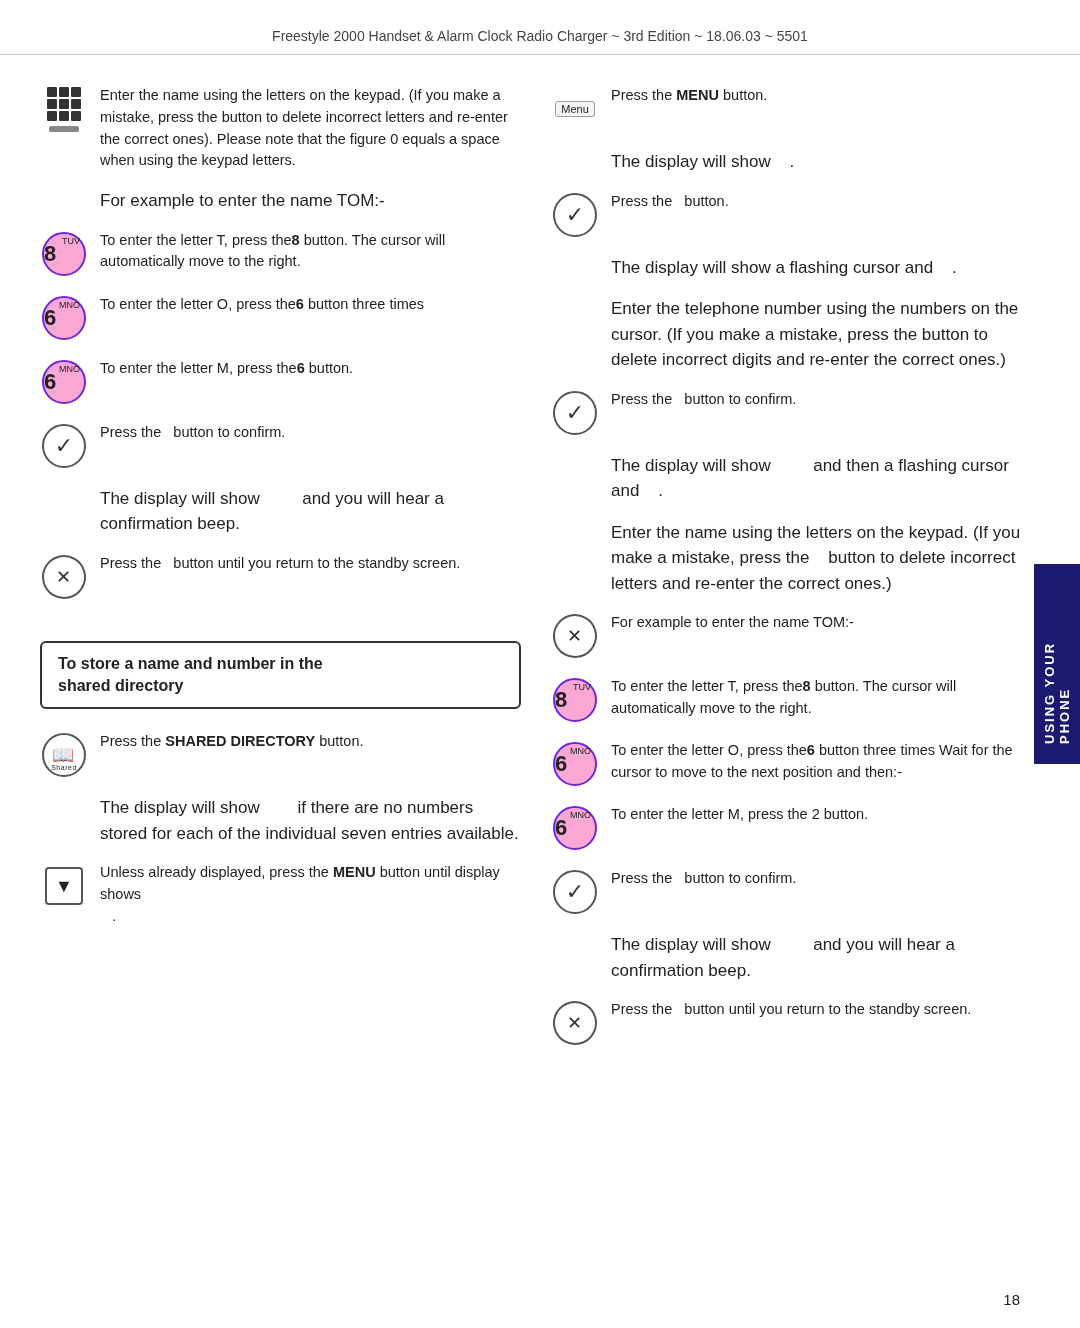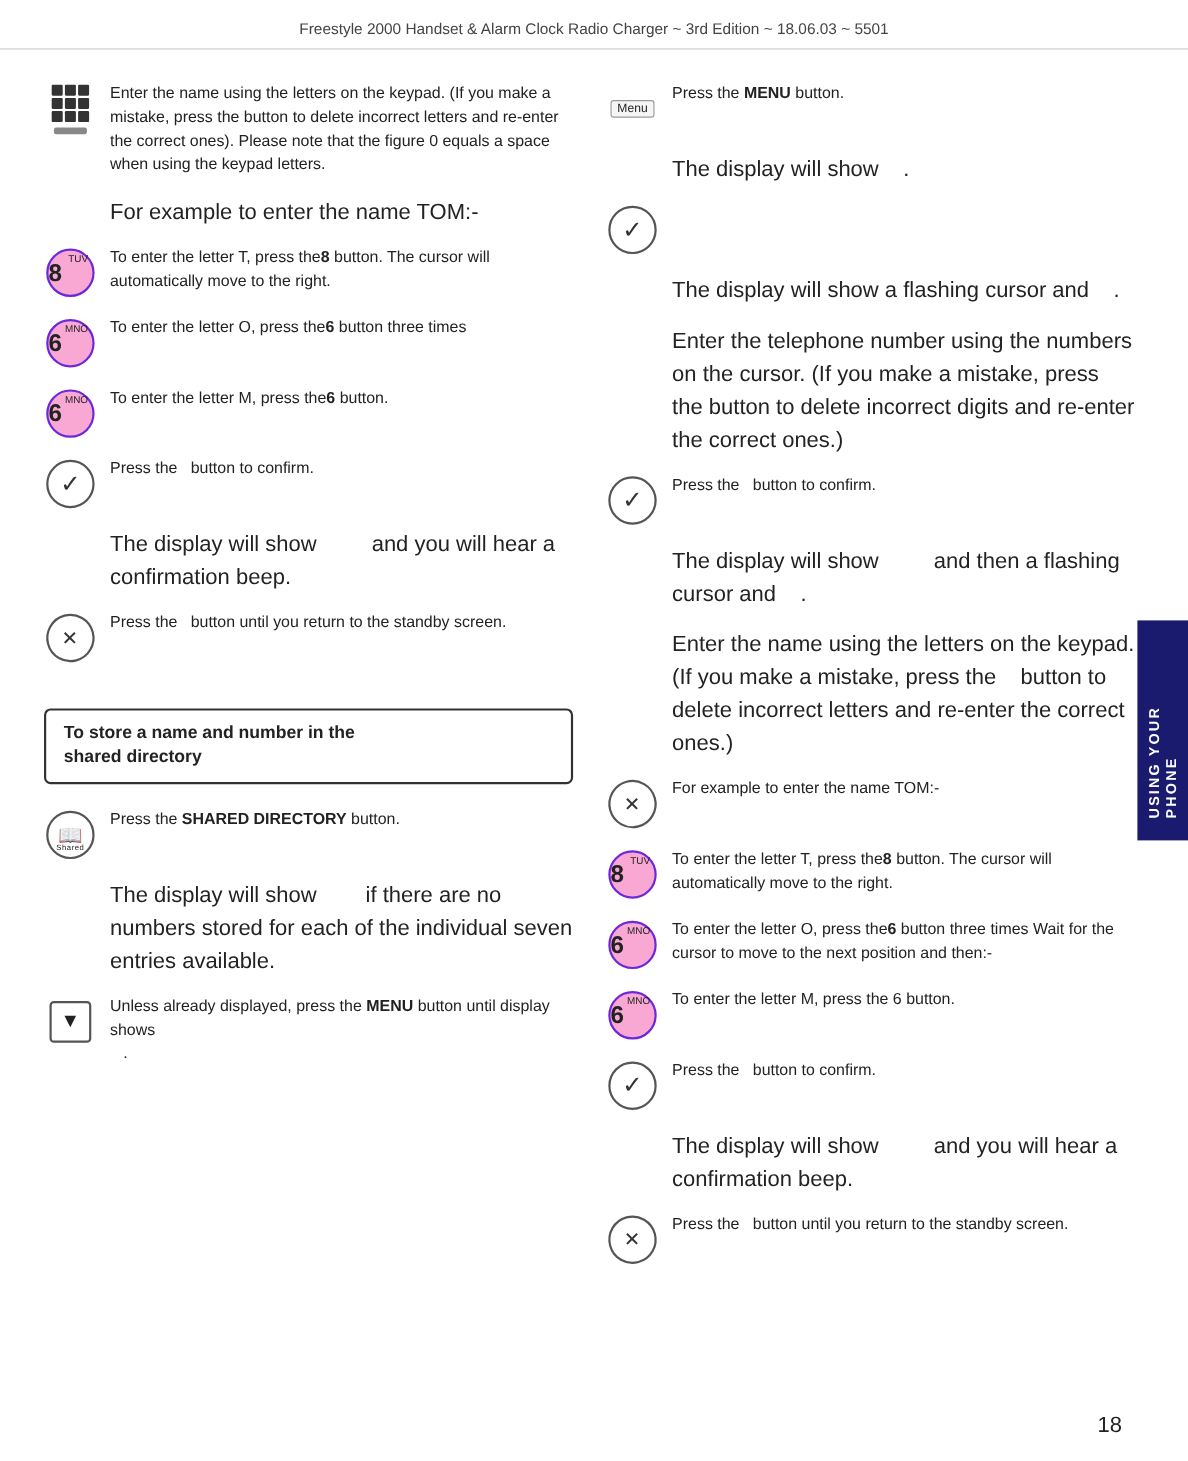--- a/index.html
+++ b/index.html
@@ -13,20 +13,21 @@
       position: relative;
       overflow: hidden;
     }
 
     .page-header {
       text-align: center;
       font-size: 14px;
       color: #444;
       padding: 18px 0 10px 0;
       border-bottom: 1px solid #ccc;
+      margin-top: 10px;
     }
 
     .main-content {
       display: flex;
       flex-direction: row;
       padding: 30px 48px 20px 40px;
       gap: 30px;
       height: calc(100% - 50px);
     }
 
@@ -215,27 +216,27 @@
       width: 10px;
       height: 10px;
       background: #333;
       border-radius: 1px;
     }
 
     .page-number {
       position: absolute;
       bottom: 20px;
       right: 60px;
-      font-size: 20px;
+      font-size: 15px;
     }
 
     .indent-text {
       margin-left: 60px;
       line-height: 1.5;
-      font-size: 20px;
+      font-size: 17px;
       margin-bottom: 6px;
     }
   </style>
 </head>
 <body>
 
 <div class="page-header">
   <span>Freestyle 2000 Handset &amp; Alarm Clock Radio Charger ~ 3rd Edition ~ 18.06.03 ~ 5501</span>
 </div>
 
@@ -347,20 +348,21 @@
       </div>
       <div class="text-block">Press the&nbsp;<strong>MENU</strong> button.</div>
     </div>
 
     <div class="indent-text">The display will show &nbsp;&nbsp; .</div>
 
     <div class="row-item">
       <div class="icon-box">
         <div class="checkmark-icon">✓</div>
       </div>
+      <div class="text-block">Press the&nbsp;&nbsp;&nbsp;button.</div>
     </div>
 
     <div class="indent-text">The display will show a flashing cursor and &nbsp;&nbsp; .</div>
 
     <div class="indent-text">Enter the telephone number using the numbers on the cursor. (If you make a mistake, press the button to delete incorrect digits and re-enter the correct ones.)</div>
 
     <div class="row-item">
       <div class="icon-box">
         <div class="checkmark-icon">✓</div>
       </div>
@@ -400,21 +402,21 @@
       <div class="text-block">To enter the letter O, press the<strong>6</strong> button three times Wait for the cursor to move to the next position and then:-</div>
     </div>
 
     <div class="row-item">
       <div class="icon-box">
         <div class="icon-circle">
           <span class="superscript">MNO</span>
           <span>6</span>
         </div>
       </div>
-      <div class="text-block">To enter the letter M, press the 6 button.</div>
+      <div class="text-block">To enter the letter M, press the 2 button.</div>
     </div>
 
     <div class="row-item">
       <div class="icon-box">
         <div class="checkmark-icon">✓</div>
       </div>
       <div class="text-block">Press the&nbsp;&nbsp;&nbsp;button to confirm.</div>
     </div>
 
     <div class="indent-text">The display will show &nbsp;&nbsp;&nbsp;&nbsp;&nbsp;&nbsp;&nbsp; and you will hear a confirmation beep.</div>

